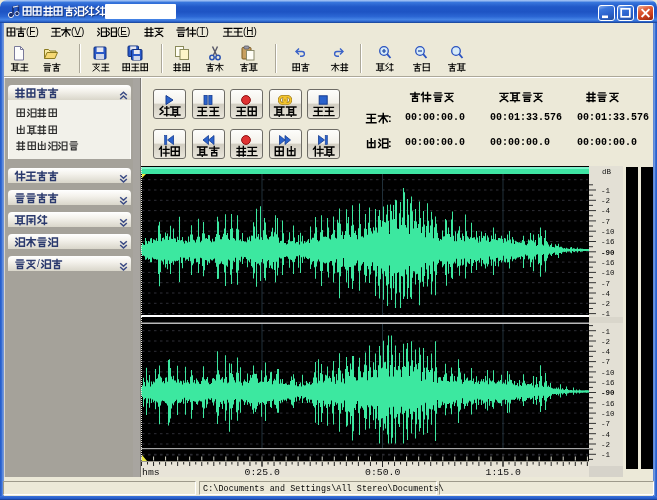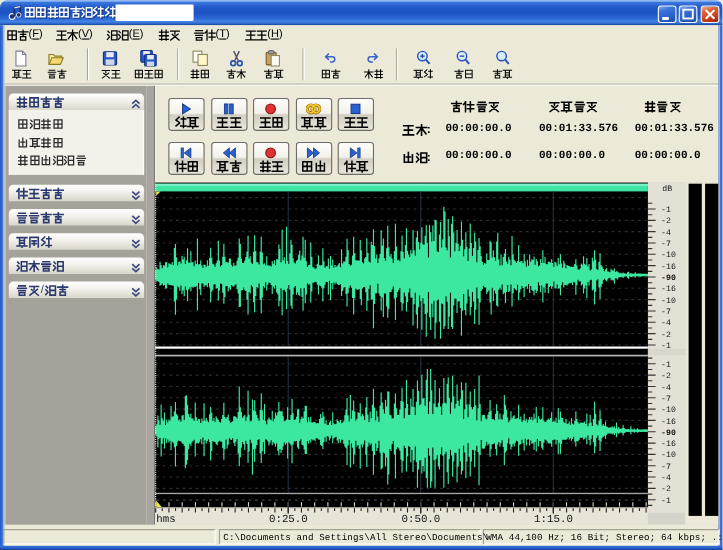--- a/index.html
+++ b/index.html
@@ -713,13 +713,12 @@
       <text x="365.0" y="474.5" font-family="Liberation Mono,monospace" font-size="9.8" fill="#111">0:50.0</text>
       <line x1="503" y1="455" x2="503" y2="467" stroke="#222" stroke-width="1"></line>
       <text x="485.5" y="474.5" font-family="Liberation Mono,monospace" font-size="9.8" fill="#111">1:15.0</text>
       <text x="142" y="474.5" font-family="Liberation Mono,monospace" font-size="9.8" fill="#111">hms</text>
     </svg>
 <div style="position:absolute;left:4px;top:477px;width:649px;height:19px;background:#ECE9D8;"></div>
 <div style="position:absolute;left:3px;top:481px;width:193px;height:14px;border:1px solid;border-color:#9d9a8b #ffffff #ffffff #9d9a8b;box-sizing:border-box;background:#ECE9D8;"></div>
 <div style="position:absolute;left:199px;top:481px;width:238px;height:14px;border:1px solid;border-color:#9d9a8b #ffffff #ffffff #9d9a8b;box-sizing:border-box;background:#ECE9D8;"></div>
 <div style="position:absolute;left:439px;top:481px;width:215px;height:14px;border:1px solid;border-color:#9d9a8b #ffffff #ffffff #9d9a8b;box-sizing:border-box;background:#ECE9D8;"></div>
 <div class="t" style="left:203px;top:484px;font-family:'Liberation Mono',monospace;font-size:8.4px;color:#000;letter-spacing:0.1px;">C:\Documents and Settings\All Stereo\Documents\</div>
-<div class="t" style="left:442px;top:484px;font-family:'Liberation Mono',monospace;font-size:8.4px;color:#000;letter-spacing:0.1px;">WMA 44,100 Hz; 16 Bit; Stereo; 64 kbps; .:</div>
 </div>
 </body></html>

